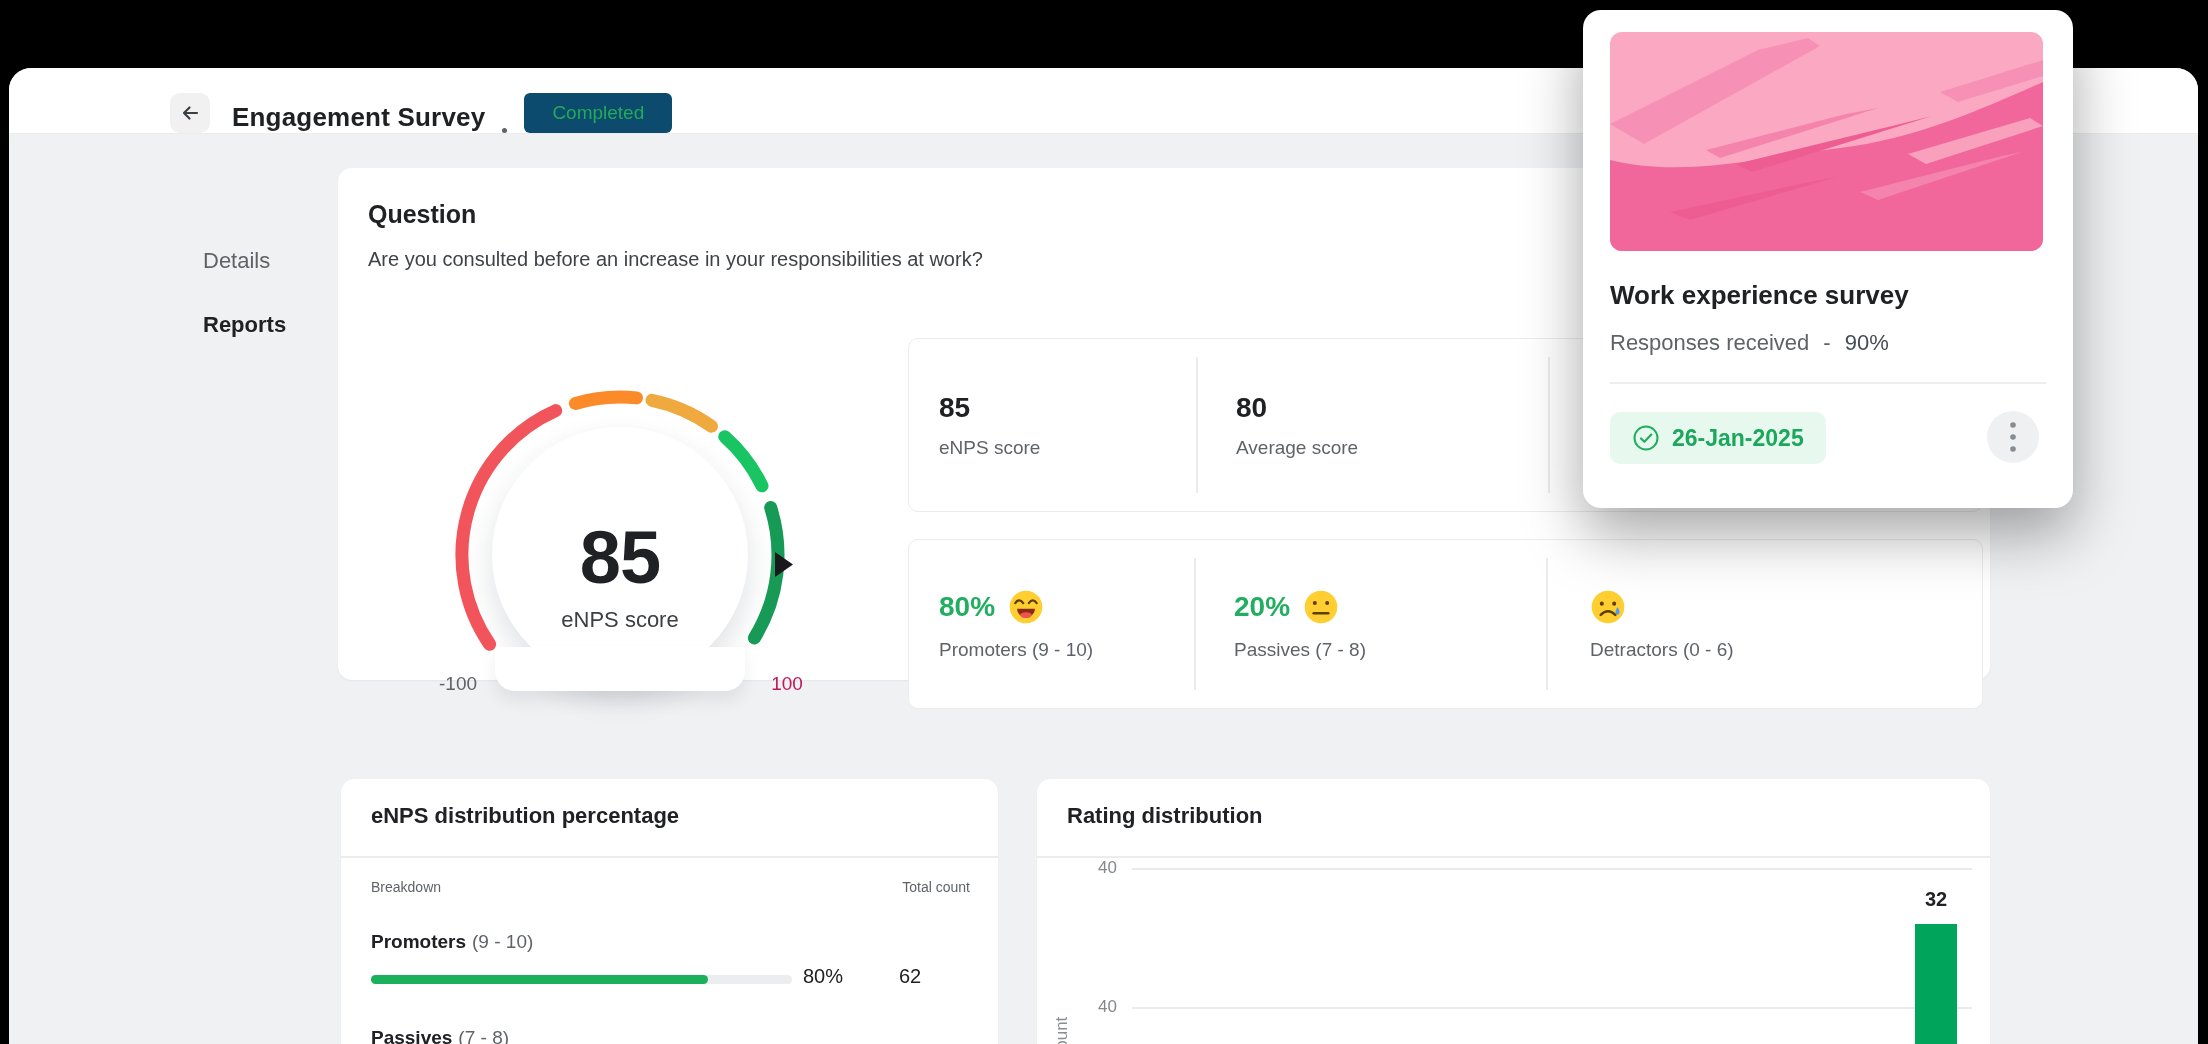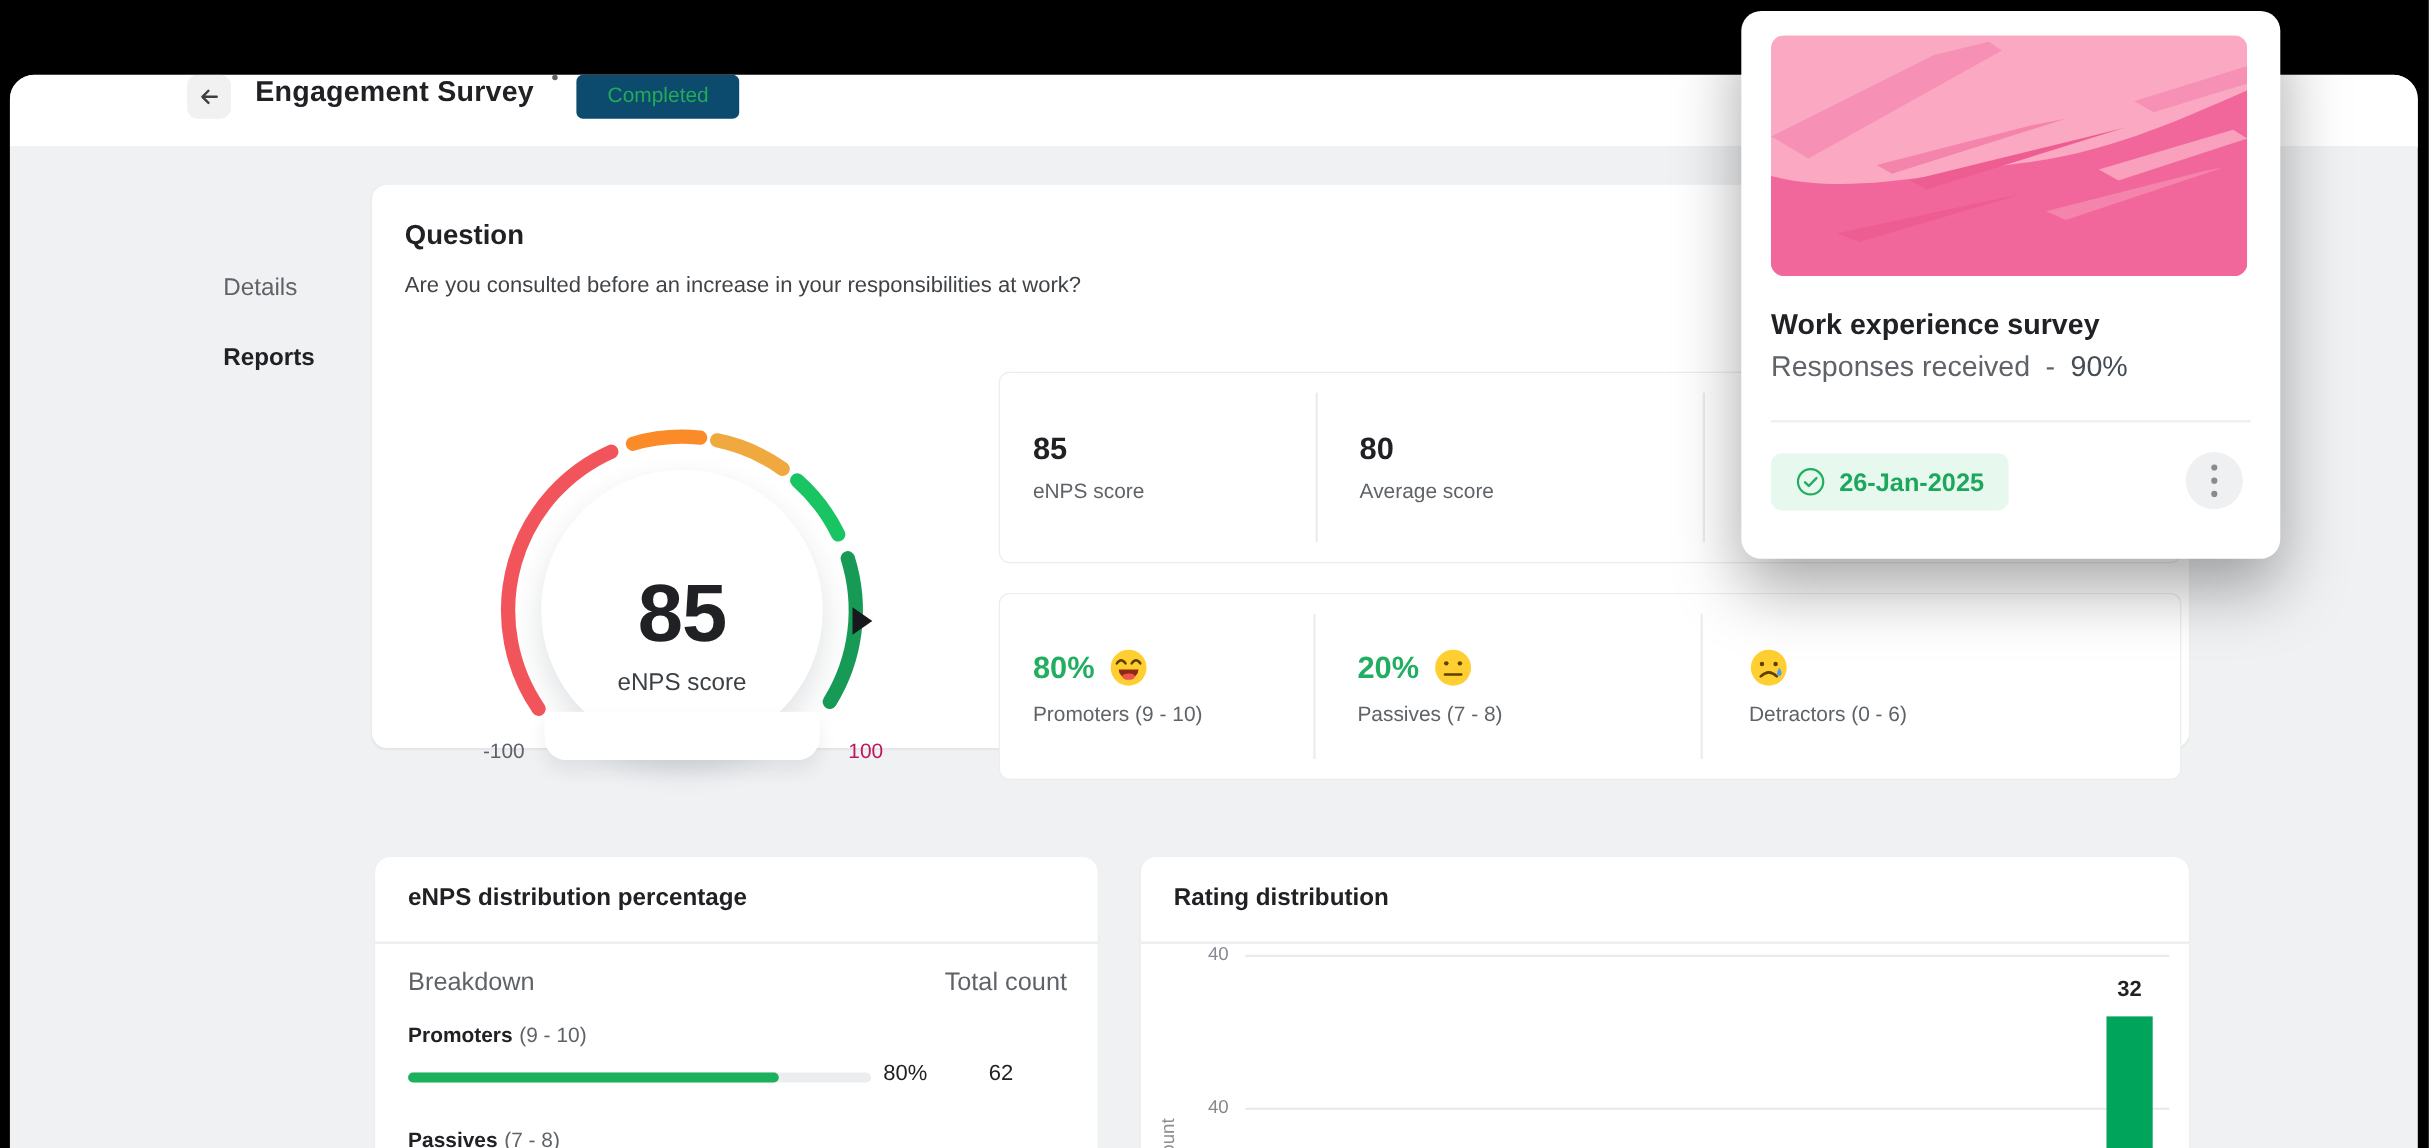--- a/index.html
+++ b/index.html
@@ -8,21 +8,21 @@
     position:relative; overflow:hidden; background:#000;
     font-family:"Liberation Sans", sans-serif; color:#202124;
   }
   
   .window {
     position:absolute; left:9px; top:68px; width:2189px; height:976px;
     background:#f0f1f3; border-radius:22px 22px 0 0; overflow:hidden;
   }
   .app-header {
     position:absolute; left:0; top:0; width:100%; height:66px; background:#fff;
-    border-bottom:1.5px solid #ececec; display:flex; align-items:flex-start; padding-left:161px;
+    border-bottom:1.5px solid #ececec; display:flex; align-items:flex-end; padding-left:161px;
   }
   .back-btn {
     width:40px; height:40px; border:none; background:#f1f1f2; border-radius:10px;
     display:flex; align-items:center; justify-content:center; cursor:pointer; margin-right:22px;
   }
   .page-title { font-size:26px; font-weight:700; color:#202124; letter-spacing:.2px; }
   .sep-dot { width:5px; height:5px; border-radius:50%; background:#5f6368; margin:0 17px; }
   .status-badge {
     background:#0c4a6e; color:#21ab59; font-size:19px; padding:9px 28px; border-radius:6px;
   }
@@ -61,21 +61,21 @@
     justify-content:center; gap:13px; }
   .stat-value { font-size:28px; font-weight:700; color:#202124; }
   .stat-label { font-size:19px; color:#5f6368; }
   .stat-vdiv { position:absolute; top:18px; bottom:18px; width:1.5px; background:#ececec; }
   .seg-value-row { display:flex; align-items:center; gap:13px; height:38px; }
   .seg-value { font-size:28px; font-weight:700; color:#22ae61; }
   
   .dist-card { left:332px; top:711px; width:657px; height:360px; }
   .card-title { position:absolute; left:30px; top:24px; font-size:22px; font-weight:700; }
   .card-divider { position:absolute; left:0; top:77px; width:100%; height:1.5px; background:#ececec; }
-  .dist-colhead { position:absolute; top:100px; font-size:23px; color:#5f6368; }
+  .dist-colhead { position:absolute; top:100px; font-size:14px; color:#5f6368; }
   .dist-colhead.left { left:30px; }
   .dist-colhead.right { right:28px; width:120px; text-align:right; }
   .dist-rowlabel { position:absolute; left:30px; font-size:19px; color:#202124; }
   .dist-rowlabel .name { font-weight:700; }
   .dist-rowlabel .range { color:#5f6368; margin-left:6px; }
   .dist-rowlabel.r1 { top:152px; }
   .dist-rowlabel.r2 { top:248px; }
   .dist-track { position:absolute; left:30px; top:196px; width:421px; height:9px;
     background:#ebedef; border-radius:6px; }
   .dist-fill { height:100%; background:#1bb05c; border-radius:6px; }
@@ -93,22 +93,22 @@
   .rating-bar-value { position:absolute; left:866px; top:110px; width:66px; text-align:center;
     font-size:20px; font-weight:700; color:#1f2125; }
   
   .overlay-card {
     position:absolute; left:1583px; top:10px; width:490px; height:498px; background:#fff;
     border-radius:18px; box-shadow:0 26px 60px rgba(0,0,0,.35); z-index:10;padding-left:37px;
   }
   .overlay-img { position:absolute; left:27px; top:22px; width:433px; height:219px;
     border-radius:12px; overflow:hidden; }
   .overlay-title { position:absolute; left:27px; top:270px; font-size:26px; font-weight:700; }
-  .overlay-sub { position:absolute; left:27px; top:308px; display:flex; align-items:center; gap:14px;
-    font-size:26px; color:#5f6368; }
+  .overlay-sub { position:absolute; left:27px; top:320px; display:flex; align-items:center; gap:14px;
+    font-size:22px; color:#5f6368; }
   .overlay-sub .val { color:#454c53; }
   .overlay-divider { position:absolute; left:27px; right:27px; top:372px; height:1.5px; background:#eceef0; }
   .date-pill { position:absolute; left:27px; top:402px; height:52px; padding:0 22px;
     background:#e7f8ee; border-radius:10px; display:flex; align-items:center; gap:12px; }
   .date-pill .date-text { font-size:23px; font-weight:700; color:#1ca75c; }
   .kebab-btn { position:absolute; left:404px; top:401px; width:52px; height:52px; border:none;
     border-radius:50%; background:#eef0f2; cursor:pointer; display:flex; align-items:center; justify-content:center; }
 </style>
 </head>
 <body>

